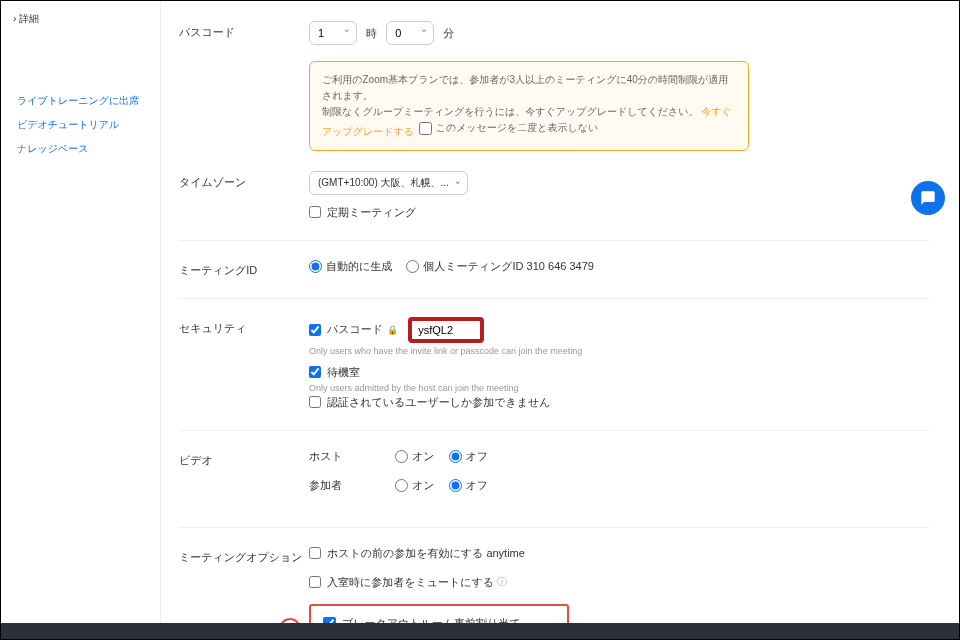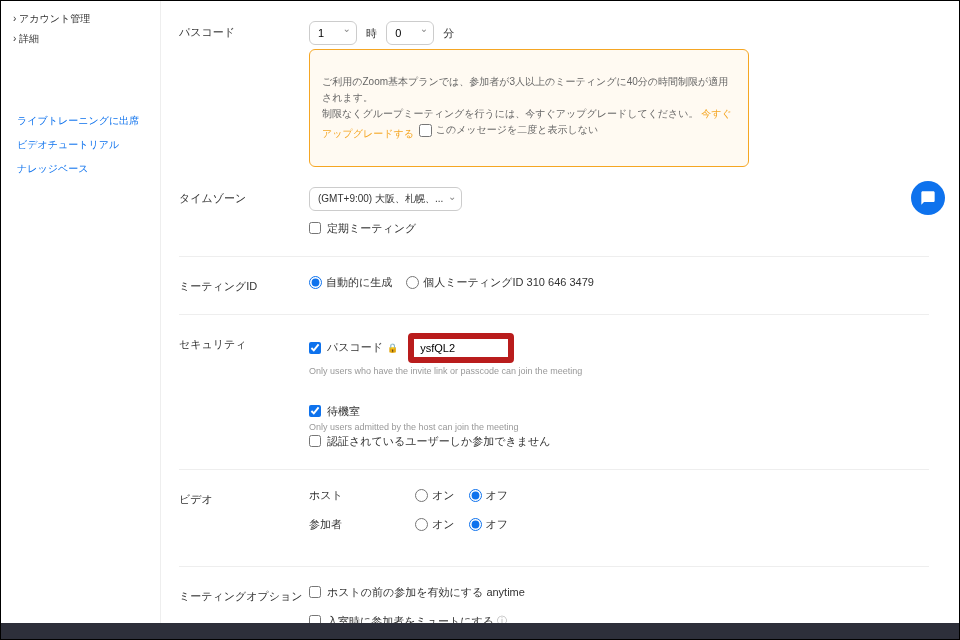--- a/index.html
+++ b/index.html
@@ -13,53 +13,52 @@
 .row { display: flex; align-items: flex-start; margin-bottom: 20px; }
 .label-col { width: 130px; flex-shrink: 0; font-size: 11px; color: #333; padding-top: 4px; }
 .field-col { flex: 1; }
 .section-div { border-top: 1px solid #eee; margin: 8px 0 18px; }
 select { border: 1px solid #ccc; border-radius: 6px; padding: 4px 20px 4px 8px; font-size: 11px; background: #fff; height: 24px; appearance: none; position: relative; }
 .select-wrap { position: relative; display: inline-block; }
 .select-wrap::after { content: "⌄"; position: absolute; right: 6px; top: 2px; font-size: 10px; color: #888; pointer-events: none; }
 .duration select:first-child { width: 48px; }
 .duration select:last-of-type { width: 48px; }
 .duration .unit { margin: 0 6px; font-size: 11px; }
-.alert-box { margin-top: 4px; border: 1px solid #f5a623; background: #fffaf2; border-radius: 6px; padding: 24px 12px; font-size: 10px; line-height: 1.6; color: #666; max-width: 440px; }
+.alert-box { margin-top: 16px; border: 1px solid #f5a623; background: #fffaf2; border-radius: 6px; padding: 10px 12px; font-size: 10px; line-height: 1.6; color: #666; max-width: 440px; }
 .alert-box .link { color: #f5a623; cursor: pointer; }
 .alert-box .checkbox-inline { display: inline-flex; align-items: center; margin-left: 2px; }
 .alert-box .checkbox-inline input { margin-right: 4px; }
 .tz-btn { border: 1px solid #ccc; border-radius: 6px; background: #fff; padding: 4px 18px 4px 8px; font-size: 10px; cursor: pointer; position: relative; display: inline-block; }
 .tz-btn::after { content: "⌄"; position: absolute; right: 5px; top: 3px; color: #888; }
 .chk { display: flex; align-items: center; font-size: 11px; margin-top: 10px; }
 .chk input[type=checkbox] { margin-right: 6px; width: 12px; height: 12px; }
 .chk input[type=checkbox]:checked { accent-color: #0e72ed; }
 .radio-line { display: flex; align-items: flex-start; gap: 14px; font-size: 11px; }
 .radio-line label { display: flex; align-items: center; gap: 4px; cursor: pointer; }
 .radio-line input[type=radio] { accent-color: #0e72ed; }
-input[type=text].passcode { border: 6px solid #b91c1c; border-radius: 4px; padding: 3px 6px; font-size: 11px; width: 106px; margin-left: 6px; }
+input[type=text].passcode { border: 4px solid #b91c1c; border-radius: 4px; padding: 3px 6px; font-size: 11px; width: 76px; margin-left: 6px; }
 .hint { font-size: 9px; color: #999; margin-top: 3px; }
 .lock-icon { cursor: pointer; color: #888; font-size: 9px; }
-.video-sub { display: flex; align-items: center; margin-bottom: 14px; gap: 20px; }
+.video-sub { display: flex; align-items: center; margin-bottom: 14px; }
 .video-sub .sublabel { width: 86px; font-size: 11px; }
 .option-line { display: flex; align-items: center; font-size: 11px; margin-bottom: 14px; }
 .option-line input[type=checkbox] { margin-right: 6px; width: 12px; height: 12px; accent-color: #0e72ed; }
 .info-icon { color: #aaa; margin-left: 3px; font-size: 10px; cursor: pointer; }
 .breakout-box { border: 2px solid #e74c3c; border-radius: 3px; padding: 10px 12px 6px; margin-bottom: 14px; width: 260px; position: relative; }
 .breakout-box .chk-line { display: flex; align-items: center; font-size: 11px; }
 .breakout-box .chk-line input { margin-right: 6px; accent-color: #0e72ed; }
 .annotation { position: absolute; left: -32px; top: 12px; border: 2px solid #e74c3c; color: #e74c3c; width: 22px; height: 22px; border-radius: 50%; display: flex; align-items: center; justify-content: center; font-weight: bold; font-size: 12px; }
 .fab { position: absolute; right: 14px; top: 180px; width: 34px; height: 34px; border-radius: 50%; background: #0e72ed; display: flex; align-items: center; justify-content: center; cursor: pointer; }
 .fab svg { width: 16px; height: 16px; fill: #fff; }
 .footer-bar { position: absolute; bottom: 0; left: 0; right: 0; height: 16px; background: #2d2f3a; }
 </style>
 </head>
 <body>
 
 <div class="sidebar">
-  <div class="nav-item expanded">アカウント管理</div>
   <div class="nav-item expanded">詳細</div>
   <div class="link-box">
     <a class="link-item">ライブトレーニングに出席</a>
     <a class="link-item">ビデオチュートリアル</a>
     <a class="link-item">ナレッジベース</a>
   </div>
 </div>
 
 <div class="main">
 
@@ -79,21 +78,21 @@
           <input type="checkbox" style="">
           <span>このメッセージを二度と表示しない</span>
         </span>
       </div>
     </div>
   </div>
 
   <div class="row">
     <div class="label-col">タイムゾーン</div>
     <div class="field-col">
-      <span class="tz-btn">(GMT+9:00) 大阪、札幌、...</span>
+      <span class="tz-btn">(GMT+10:00) 大阪、札幌、...</span>
       <div class="chk">
         <input type="checkbox" style="">
         <span>定期ミーティング</span>
       </div>
     </div>
   </div>
 
   <div class="section-div"></div>
 
   <div class="row">
@@ -118,21 +117,21 @@
     <div class="label-col">セキュリティ</div>
     <div class="field-col">
       <div class="chk" style="margin-top:0">
         <input type="checkbox" checked="" style="">
         <span>パスコード</span>
         <span class="lock-icon" style="margin:0 4px">🔒</span>
         <input type="text" class="passcode" value="ysfQL2" style="">
       </div>
       <div class="hint">Only users who have the invite link or passcode can join the meeting</div>
 
-      <div class="chk" style="margin-top:28px">
+      <div class="chk" style="margin-top:9px">
         <input type="checkbox" checked="" style="">
         <span>待機室</span>
       </div>
       <div class="hint">Only users admitted by the host can join the meeting</div>
 
       <div class="chk" style="margin-top:2px">
         <input type="checkbox" style="">
         <span>認証されているユーザーしか参加できません</span>
       </div>
     </div>

